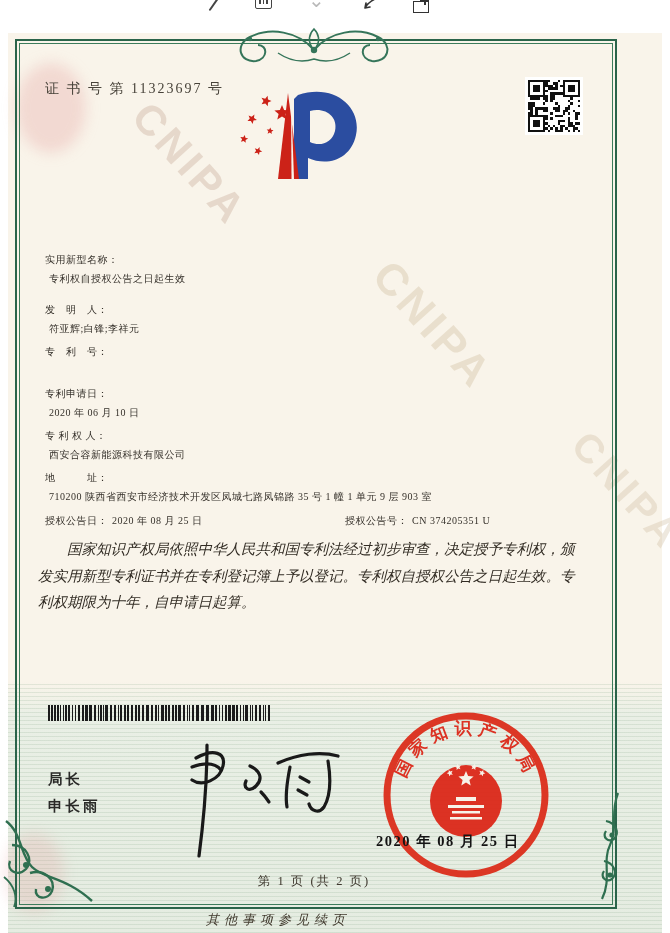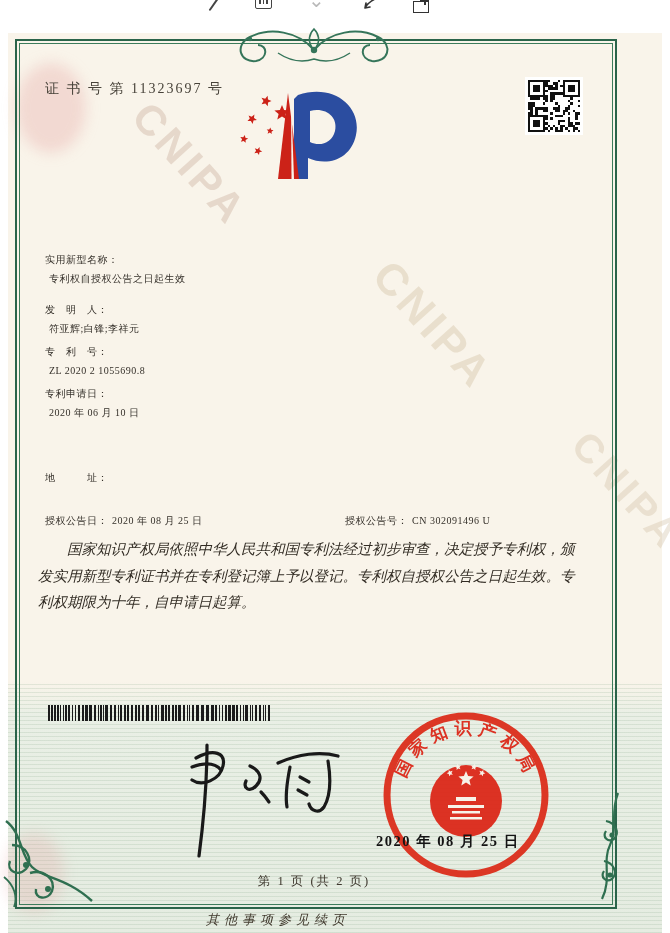--- a/index.html
+++ b/index.html
@@ -286,37 +286,41 @@
   <div class="row" style="top:217px;">
     <span class="lbl">实用新型名称：</span>
     <span class="val">专利权自授权公告之日起生效</span>
   </div>
   <div class="row" style="top:267px;">
     <span class="lbl">发　明　人：</span>
     <span class="val">符亚辉;白锋;李祥元</span>
   </div>
   <div class="row" style="top:309px;">
     <span class="lbl">专　利　号：</span>
-    <span class="val">ZL 2020 2 1055690.8</span>
   </div>
   <div class="row" style="top:351px;justify-content:center;">
     <span class="lbl">专利申请日：</span>
     <span class="val">2020 年 06 月 10 日</span>
   </div>
+  <div class="row" style="top:393px;">
+    <span class="lbl">专 利 权 人：</span>
+    <span class="val">西安合容新能源科技有限公司</span>
+  </div>
   <div class="row row-addr" style="top:435px;">
     <span class="lbl">地　　　址：</span>
+    <span class="val">710200 陕西省西安市经济技术开发区凤城七路凤锦路 35 号 1 幢 1 单元 9 层 903 室</span>
   </div>
   <div class="row grant" style="top:478px;width:560px;">
     <span class="pair">
       <span class="lbl">授权公告日：</span>
       <span class="val">2020 年 08 月 25 日</span>
     </span>
     <span class="pair" style="position:absolute;left:300px;">
       <span class="lbl">授权公告号：</span>
-      <span class="val">CN 302091496 U</span>
+      <span class="val">CN 374205351 U</span>
     </span>
   </div>
 
   <div class="paras">
     <p>国家知识产权局依照中华人民共和国专利法经过初步审查，决定授予专利权，颁发实用新型专利证书并在专利登记簿上予以登记。专利权自授权公告之日起生效。专利权期限为十年，自申请日起算。</p>
   </div>
 
   <div class="barcode" id="barcode">
       <i style="width: 2px; margin-right: 1px;"></i>
       <i style="width: 2px; margin-right: 1px;"></i>
@@ -377,20 +381,24 @@
       <i style="width: 3px; margin-right: 2px;"></i>
       <i style="width: 1px; margin-right: 1px;"></i>
       <i style="width: 1px; margin-right: 2px;"></i>
       <i style="width: 2px; margin-right: 2px;"></i>
       <i style="width: 2px; margin-right: 2px;"></i>
       <i style="width: 1px; margin-right: 1px;"></i>
       <i style="width: 1px; margin-right: 2px;"></i>
       <i style="width: 2px; margin-right: 2px;"></i>
     </div>
 
+  <div class="signer">
+    <div>局长</div>
+    <div>申长雨</div>
+  </div>
 
   <div class="signature">
     <svg viewBox="0 0 182 128">
       <g stroke="#191919" stroke-width="3.2" fill="none" stroke-linecap="round" stroke-linejoin="round">
         <path d="M30,22 C48,12 60,17 57,30 C54,44 36,51 26,44"></path>
         <path d="M26,31 C40,26 50,28 55,34"></path>
         <path d="M41,9 C41,40 38,82 33,120"></path>
         <path d="M84,30 C93,34 98,42 90,50 C83,57 77,52 80,45"></path>
         <path d="M95,56 C99,60 101,63 103,66"></path>
         <path d="M112,27 C132,18 154,15 172,20"></path>

